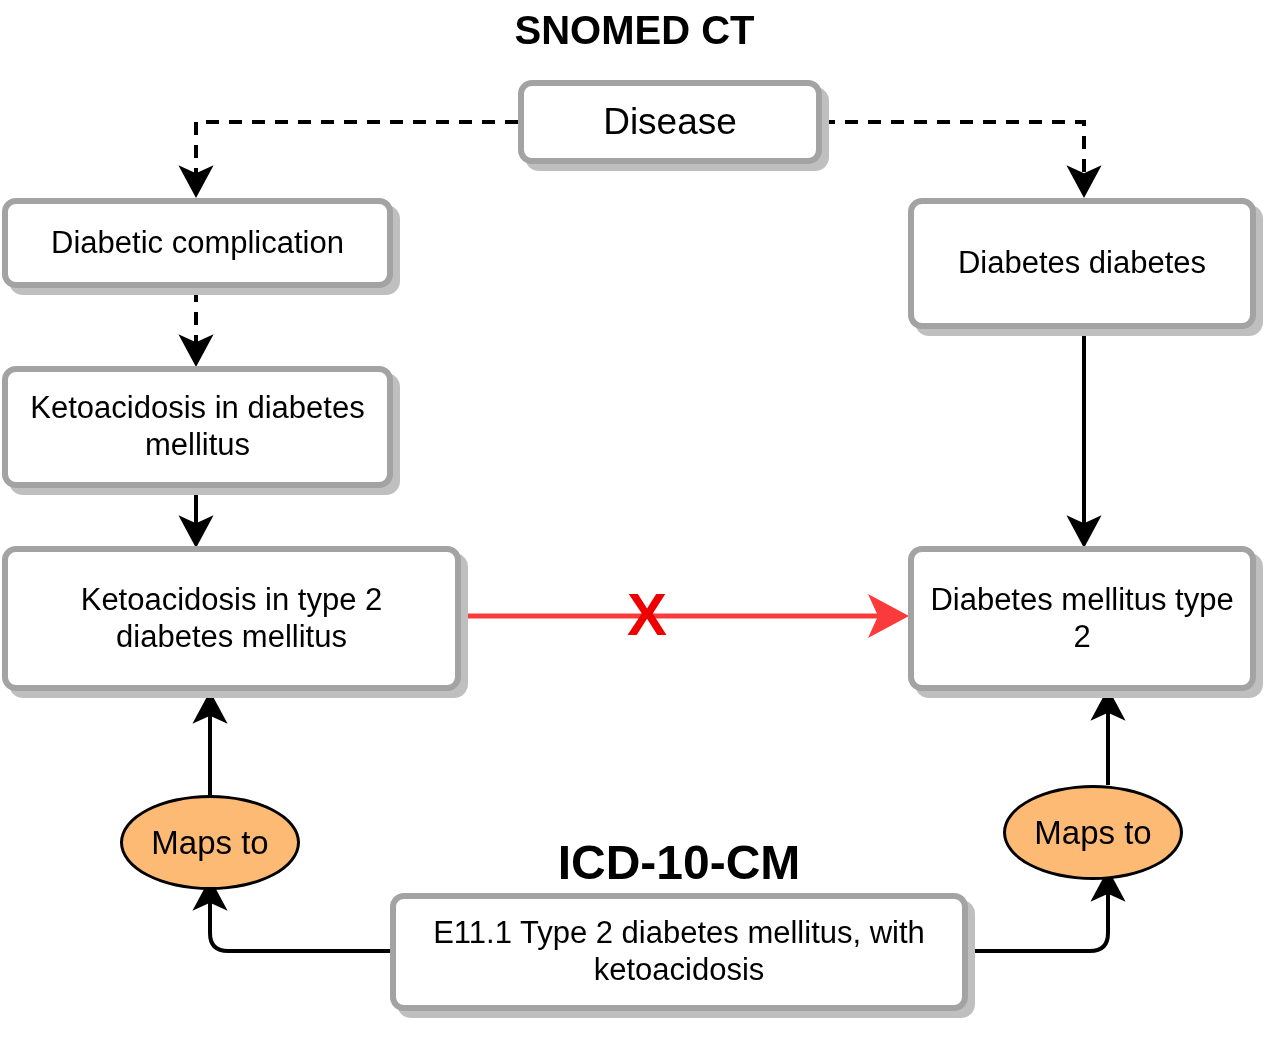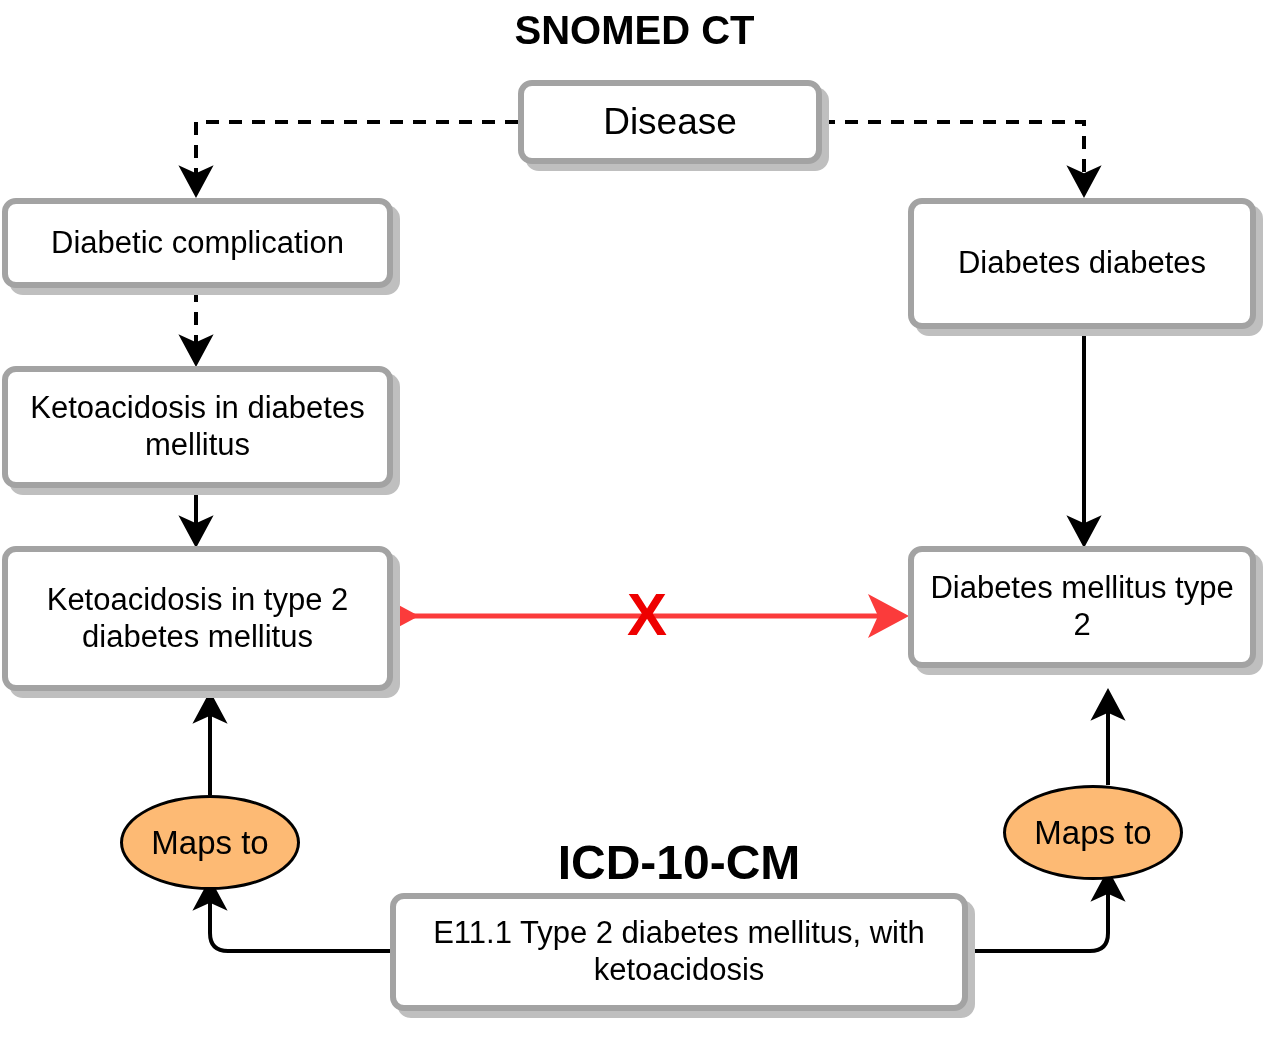--- a/index.html
+++ b/index.html
@@ -129,29 +129,29 @@
   </div>
 
   <div class="node" style="left:2px; top:198px; width:391px; height:90px; font-size:31px;">
     <span>Diabetic complication</span>
   </div>
 
   <div class="node" style="left:2px; top:366px; width:391px; height:122px; font-size:31px;">
     <span>Ketoacidosis in diabetes mellitus</span>
   </div>
 
-  <div class="node" style="left:2px; top:546px; width:391px; height:145px; font-size:31px;">
+  <div class="node" style="left:2px; top:546px; width:459px; height:145px; font-size:31px;">
     <span>Ketoacidosis in type 2 diabetes mellitus</span>
   </div>
 
   <div class="node" style="left:908px; top:198px; width:348px; height:131px; font-size:31px;">
     <span>Diabetes diabetes</span>
   </div>
 
-  <div class="node" style="left:908px; top:546px; width:348px; height:122px; font-size:31px;">
+  <div class="node" style="left:908px; top:546px; width:348px; height:145px; font-size:31px;">
     <span>Diabetes mellitus type 2</span>
   </div>
 
   <div class="node" style="left:390px; top:893px; width:578px; height:118px; font-size:31px;">
     <span>E11.1 Type 2 diabetes mellitus, with ketoacidosis</span>
   </div>
 
   <div class="ellipse" style="left:120px; top:795px; width:180px; height:95px; font-size:33px;">
     <span>Maps to</span>
   </div>

